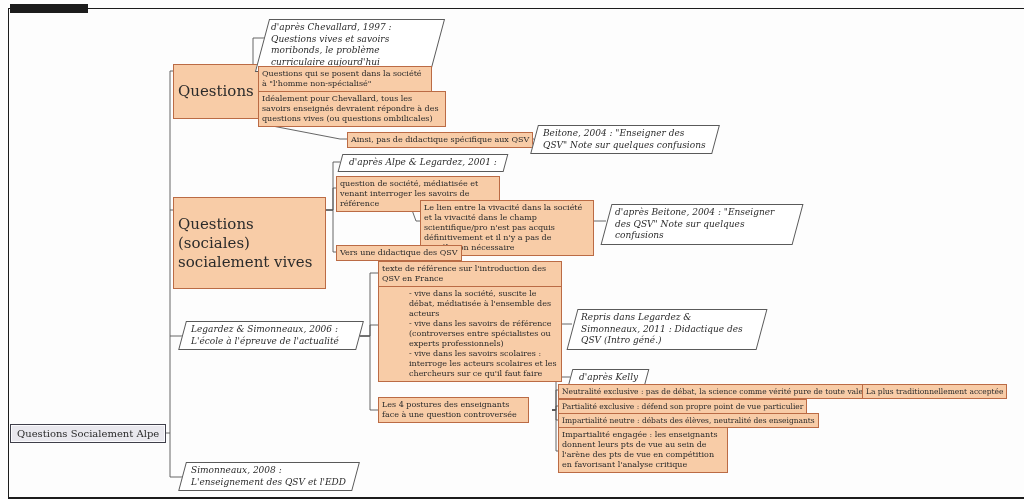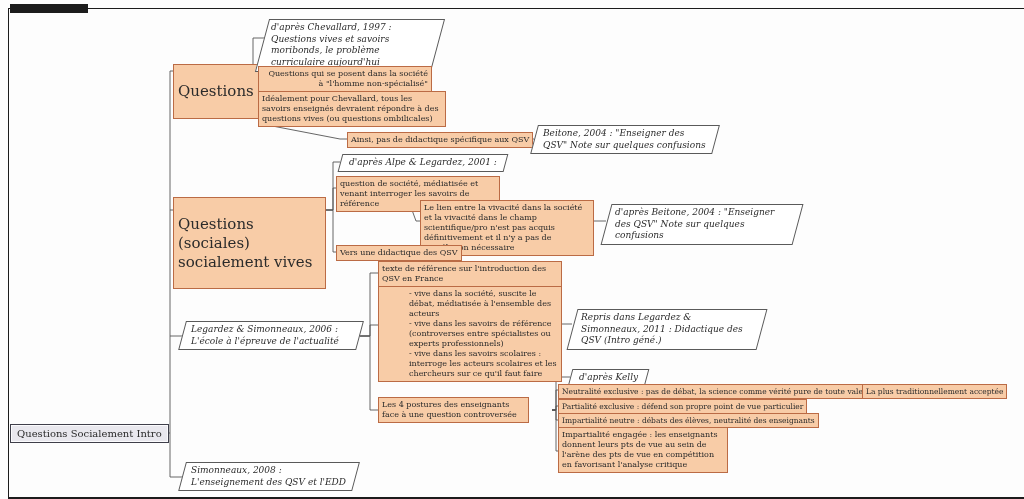--- a/index.html
+++ b/index.html
@@ -92,29 +92,29 @@
     <path d="M552,410 L556,410 L556,451 L558,451"></path>
     <path d="M852,390 L862,390"></path>
   </g>
 </svg>
 
 <div class="frame" style="left:8px; top:8px; width:1016px; height:1px;"></div>
 <div class="frame" style="left:8px; top:8px; width:1px; height:491px;"></div>
 <div class="frame" style="left:8px; top:497px; width:1016px; height:2px;"></div>
 <div class="frame" style="left:10px; top:4px; width:78px; height:9px;"></div>
 
-<div class="root-node" style="left:10px; top:424px;">Questions Socialement Intro</div>
+<div class="root-node" style="left:10px; top:424px;">Questions Socialement Alpe</div>
 
 <div class="node branch nowrap" style="left:173px; top:64px;">Questions vives</div>
 
 <div class="para" style="left:262px; top:19px; width:176px;">
   <span>d'après Chevallard, 1997 : Questions vives et savoirs moribonds, le problème curriculaire aujourd'hui</span>
 </div>
 
-<div class="node" style="left:258px; top:66px; width:174px;text-align:right;">Questions qui se posent dans la société à "l'homme non-spécialisé"</div>
+<div class="node" style="left:258px; top:66px; width:174px;">Questions qui se posent dans la société à "l'homme non-spécialisé"</div>
 
 <div class="node" style="left:258px; top:91px; width:188px;">Idéalement pour Chevallard, tous les savoirs enseignés devraient répondre à des questions vives (ou questions ombilicales)</div>
 
 <div class="node nowrap" style="left:347px; top:132px;">Ainsi, pas de didactique spécifique aux QSV</div>
 
 <div class="para" style="left:534px; top:125px; width:182px;">
   <span>Beitone, 2004 : "Enseigner des QSV" Note sur quelques confusions</span>
 </div>
 
 <div class="node branch" style="left:173px; top:197px; width:153px;">Questions (sociales) socialement vives</div>

